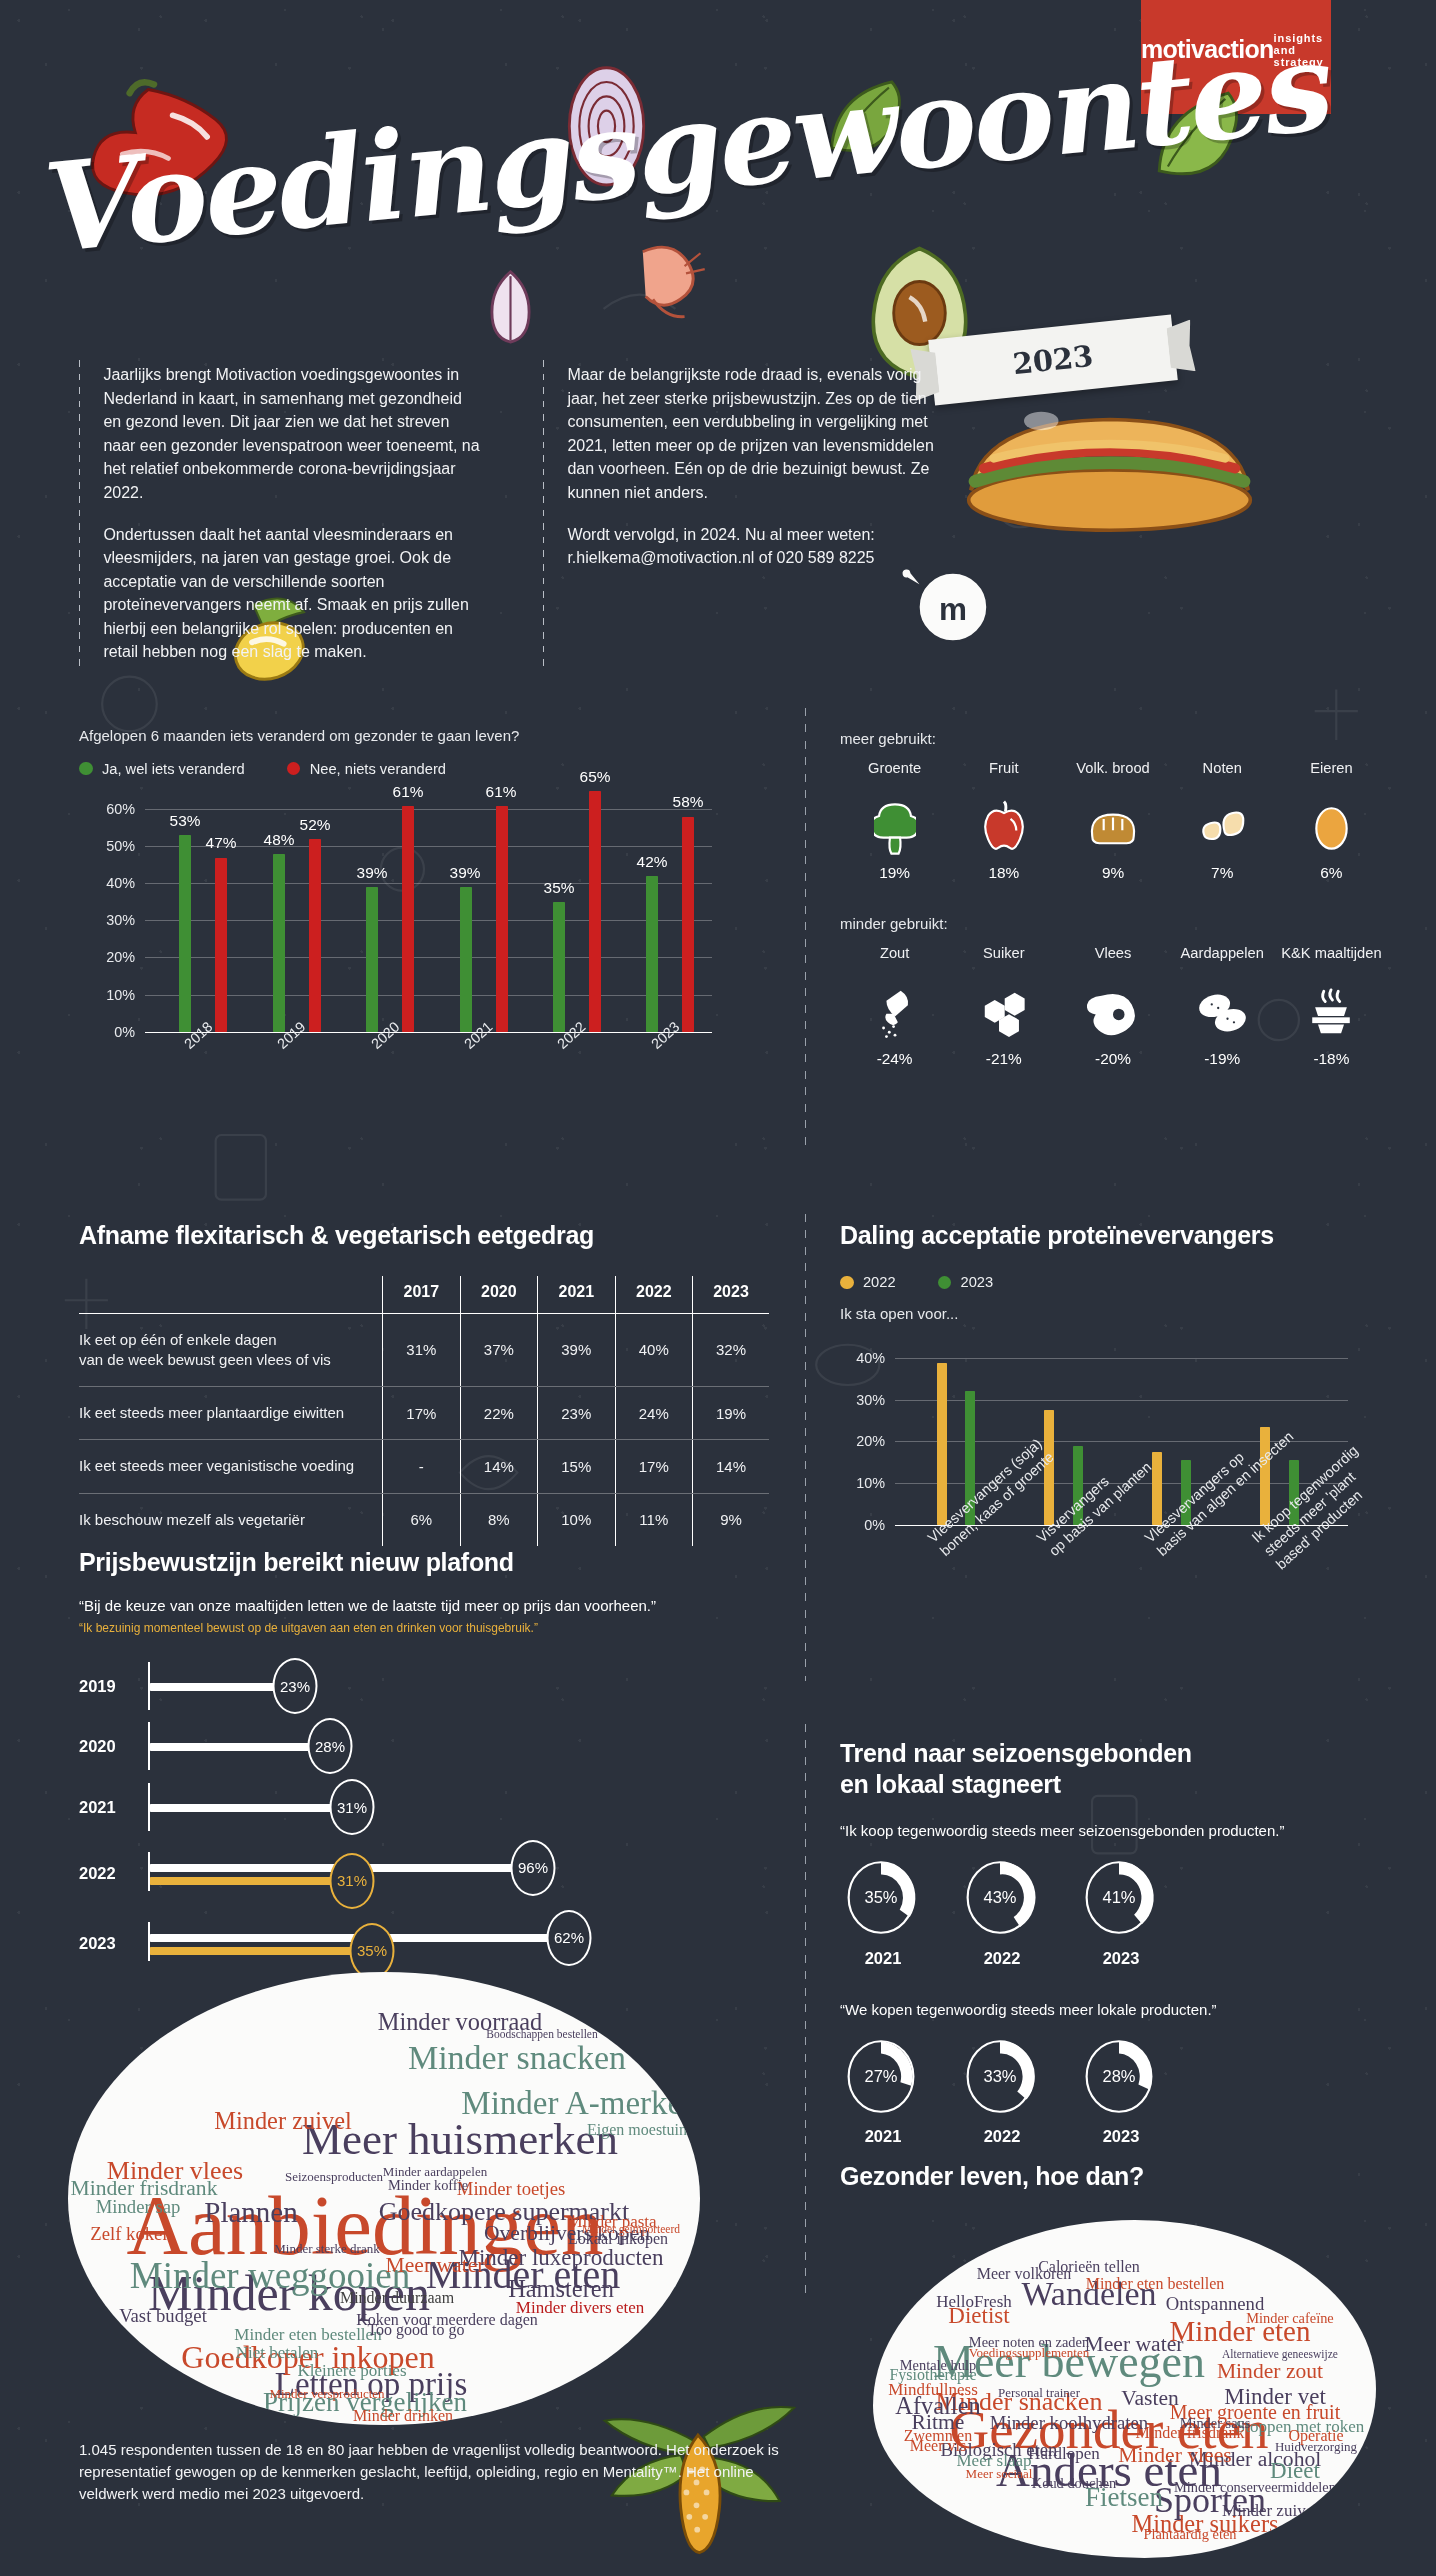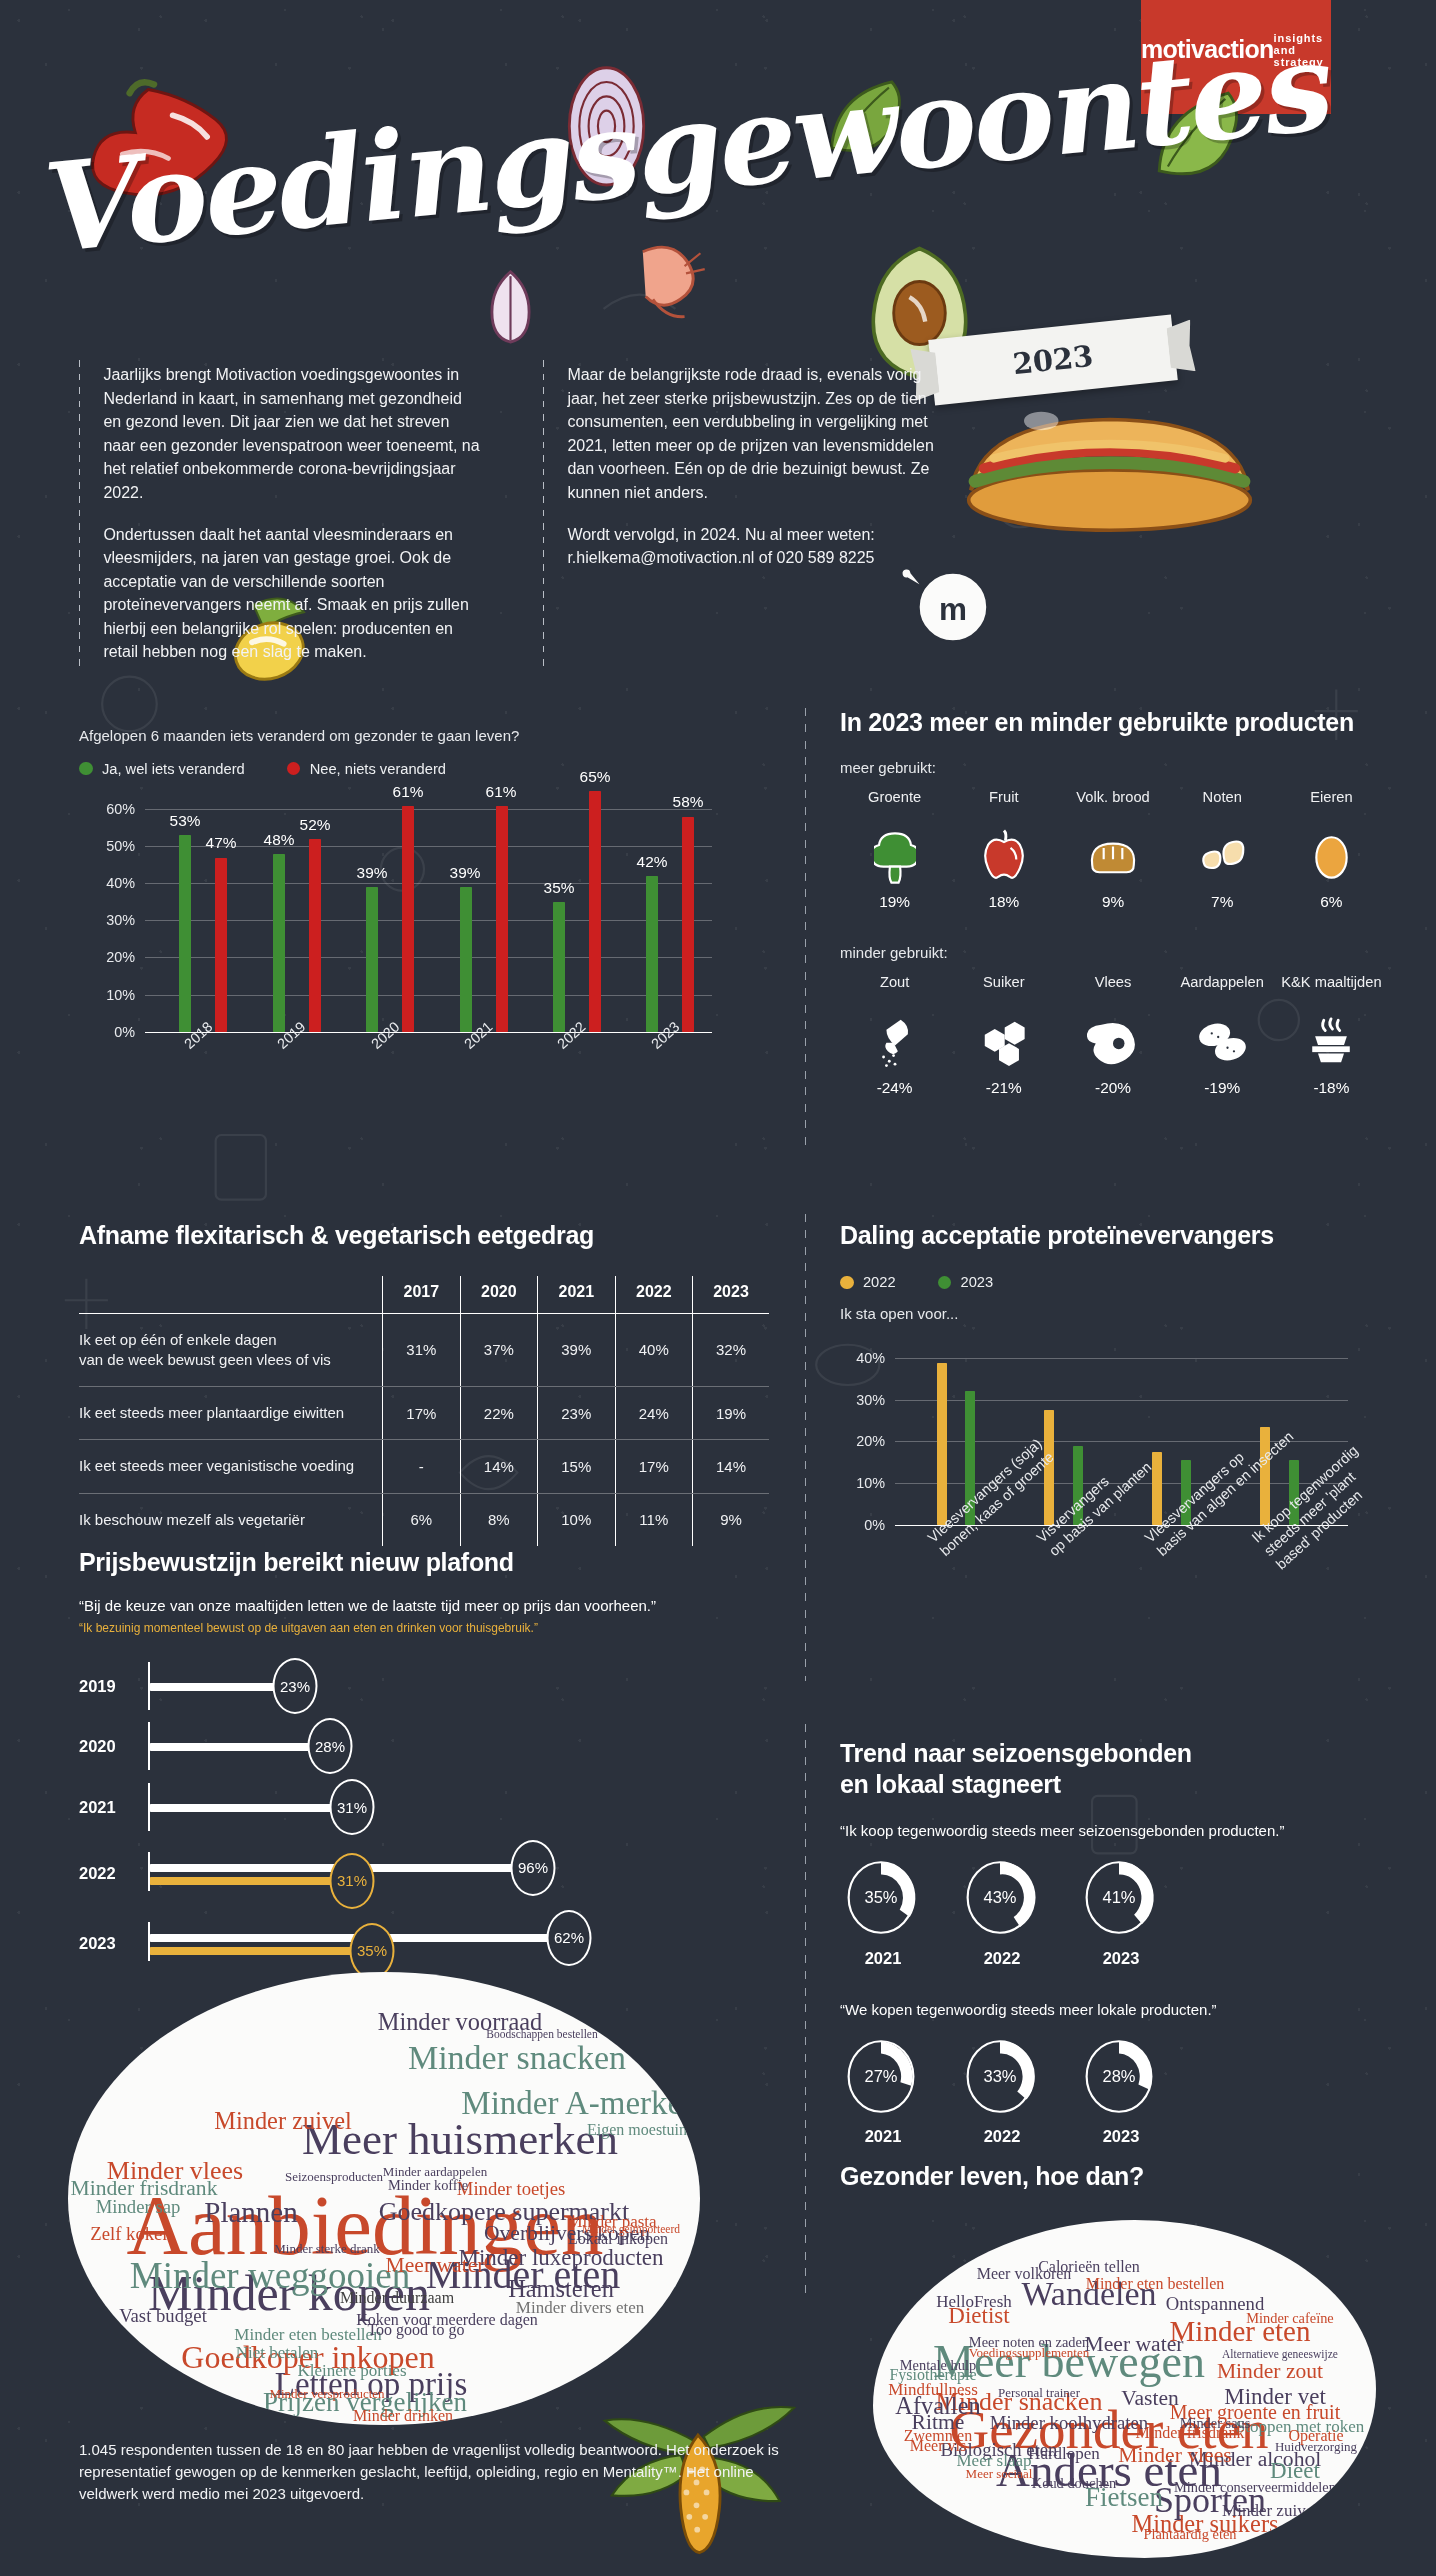--- a/index.html
+++ b/index.html
@@ -353,21 +353,20 @@
     <span class="xcat" style="left:36px;top:231px">2018</span>
     <span class="xcat" style="left:129px;top:231px">2019</span>
     <span class="xcat" style="left:223px;top:231px">2020</span>
     <span class="xcat" style="left:316px;top:231px">2021</span>
     <span class="xcat" style="left:409px;top:231px">2022</span>
     <span class="xcat" style="left:503px;top:231px">2023</span>
   </div>
 </div>
 
 <div class="panel products">
-  <h2 class="sec">In 2023 meer en minder gebruikte producten</h2>
 
   <div class="prow-label">meer gebruikt:</div>
   <div class="prow">
     <div class="pcell">
       <div class="pname">Groente</div>
       <div class="picon">
         <svg width="42" height="55" viewBox="0 0 58 76">
             <path d="M29 6 q-20 0 -22 16 q-14 4 -10 18 q2 12 16 12 l32 0 q14 0 16 -12 q4 -14 -10 -18 q-2 -16 -22 -16z" fill="#3f8f34" stroke="#fff" stroke-width="3"></path>
             <path d="M22 52 q-2 16 2 22 l10 0 q4 -8 2 -22z" fill="#3f8f34" stroke="#fff" stroke-width="3"></path>
           </svg>
@@ -735,21 +734,21 @@
     <span class="w" style="left: 392px; top: 50px; font-size: 24.4px; color: rgb(74, 63, 94);">Minder voorraad</span>
     <span class="w" style="left: 76px; top: 217px; font-size: 21.6px; color: rgb(95, 138, 125);">Minder frisdrank</span>
     <span class="w" style="left: 493px; top: 285px; font-size: 23px; color: rgb(74, 63, 94);">Minder luxeproducten</span>
     <span class="w" style="left: 493px; top: 317px; font-size: 24.4px; color: rgb(74, 63, 94);">Hamsteren</span>
     <span class="w" style="left: 499px; top: 262px; font-size: 21.6px; color: rgb(74, 63, 94);">Overblijvers kopen</span>
     <span class="w" style="left: 367px; top: 294px; font-size: 21.6px; color: rgb(200, 73, 43);">Meer water</span>
     <span class="w" style="left: 95px; top: 344px; font-size: 18.7px; color: rgb(74, 63, 94);">Vast budget</span>
     <span class="w" style="left: 63px; top: 262px; font-size: 18.7px; color: rgb(200, 73, 43);">Zelf koken</span>
     <span class="w" style="left: 70px; top: 235px; font-size: 18.7px; color: rgb(95, 138, 125);">Minder sap</span>
     <span class="w" style="left: 443px; top: 217px; font-size: 18.7px; color: rgb(200, 73, 43);">Minder toetjes</span>
-    <span class="w" style="left: 512px; top: 335px; font-size: 17px; color: #737373;">Minder divers eten</span>
+    <span class="w" style="left: 512px; top: 335px; font-size: 17px; color: #b91c1c;">Minder divers eten</span>
     <span class="w" style="left: 544px; top: 249px; font-size: 17px; color: rgb(200, 73, 43);">Minder pasta</span>
     <span class="w" style="left: 284px; top: 398px; font-size: 17px; color: rgb(95, 138, 125);">Kleinere porties</span>
     <span class="w" style="left: 240px; top: 362px; font-size: 17px; color: rgb(95, 138, 125);">Minder eten bestellen</span>
     <span class="w" style="left: 209px; top: 380px; font-size: 17px; color: rgb(95, 138, 125);">Niet betalen</span>
     <span class="w" style="left: 379px; top: 348px; font-size: 16px; color: rgb(74, 63, 94);">Koken voor meerdere dagen</span>
     <span class="w" style="left: 348px; top: 358px; font-size: 16px; color: rgb(74, 63, 94);">Too good to go</span>
     <span class="w" style="left: 550px; top: 267px; font-size: 16px; color: rgb(74, 63, 94);">Lokaal inkopen</span>
     <span class="w" style="left: 329px; top: 326px; font-size: 16px; color: #404040;">Minder duurzaam</span>
     <span class="w" style="left: 569px; top: 158px; font-size: 16px; color: rgb(95, 138, 125);">Eigen moestuin</span>
     <span class="w" style="left: 360px; top: 213px; font-size: 14.4px; color: rgb(74, 63, 94);">Minder koffie</span>

